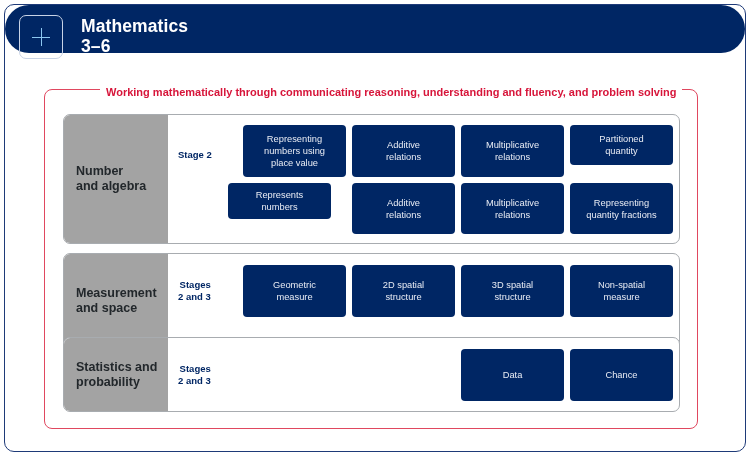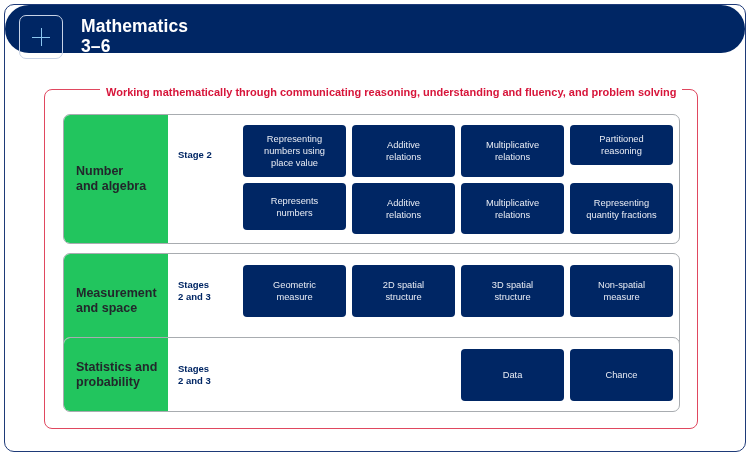--- a/index.html
+++ b/index.html
@@ -37,27 +37,27 @@
     background: #fff; color: #d7153a; font-weight: bold; font-size: 11px;
     line-height: 16px; white-space: nowrap;
   }
 
   .row {
     position: absolute; left: 63px; width: 617px;
     border: 1.2px solid #a8acb0; border-radius: 7px; background: #fff; overflow: hidden;
   }
   .row .strand {
     position: absolute; left: 0; top: 0; bottom: 0; width: 104px;
-    background: #22c55e; padding-left: 12px; display: flex; align-items: center;
+    background: #a3a3a3; padding-left: 12px; display: flex; align-items: center;
     color: #22272b; font-weight: bold; font-size: 12.5px; line-height: 15px;
   }
   .row .strand span { display: block; }
   .stage {
     position: absolute; left: 114px; color: #002664; font-weight: bold;
-    font-size: 9.5px; line-height: 12px;
+    font-size: 9.5px; line-height: 12px; text-align: right;
   }
   .stage span { display: block; }
   .box {
     position: absolute; width: 103px; background: #002664; color: #e8ecf4;
     border-radius: 4px; display: flex; align-items: center; justify-content: center;
     text-align: center; font-size: 9.3px; line-height: 12px; padding: 0 4px;
   }
   .box span { display: block; }
 </style>
 </head>
@@ -104,25 +104,25 @@
   </div>
   <div class="box" style="left:397px;top:10px;height:52px;">
     <div>
       <span>Multiplicative</span>
       <span>relations</span>
     </div>
   </div>
   <div class="box" style="left:506px;top:10px;height:40px;">
     <div>
       <span>Partitioned</span>
-      <span>reasoning</span>
-    </div>
-  </div>
-
-  <div class="box" style="left:179px;top:68px;height:47px;text-align:center;">
+      <span>quantity</span>
+    </div>
+  </div>
+
+  <div class="box" style="left:164px;top:68px;height:36px;text-align:center;">
     <div>
       <span>Represents</span>
       <span>numbers</span>
     </div>
   </div>
   <div class="box" style="left:288px;top:68px;height:51px;">
     <div>
       <span>Additive</span>
       <span>relations</span>
     </div>

